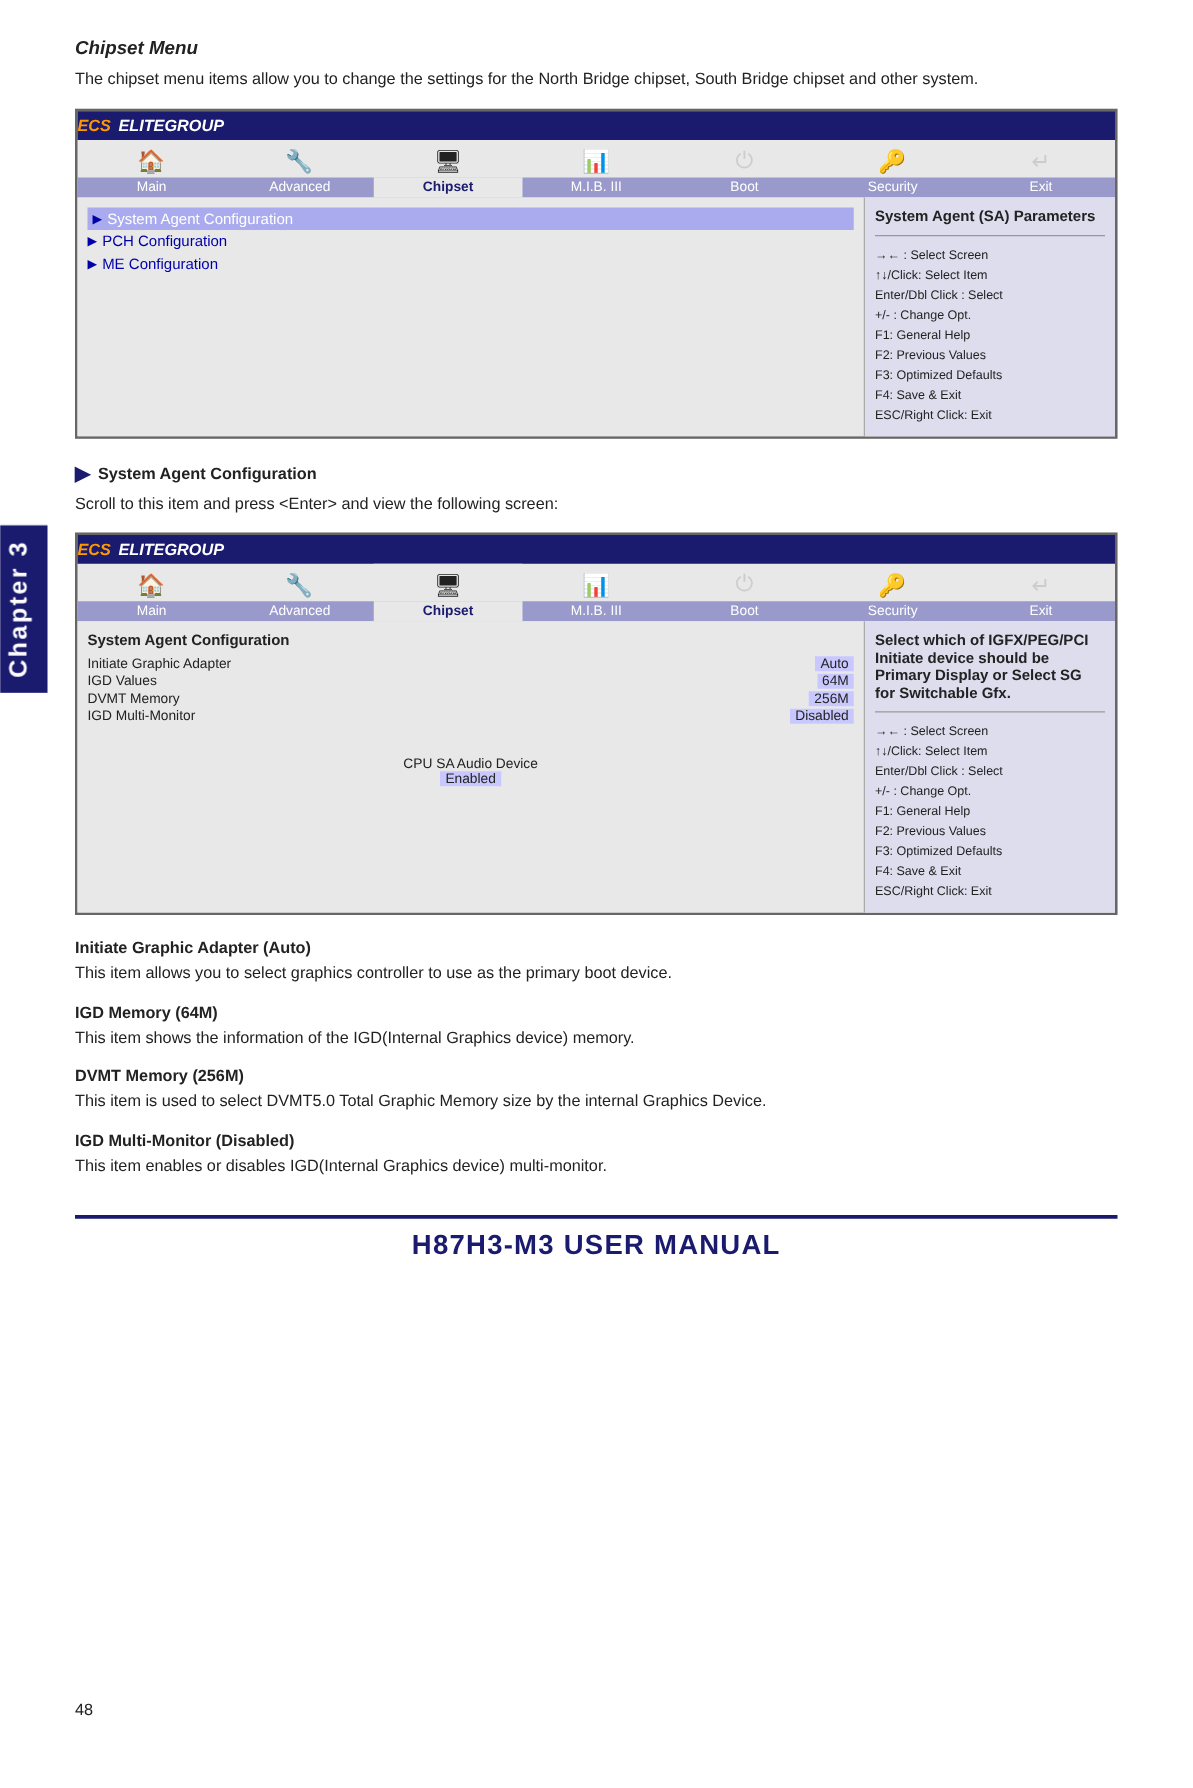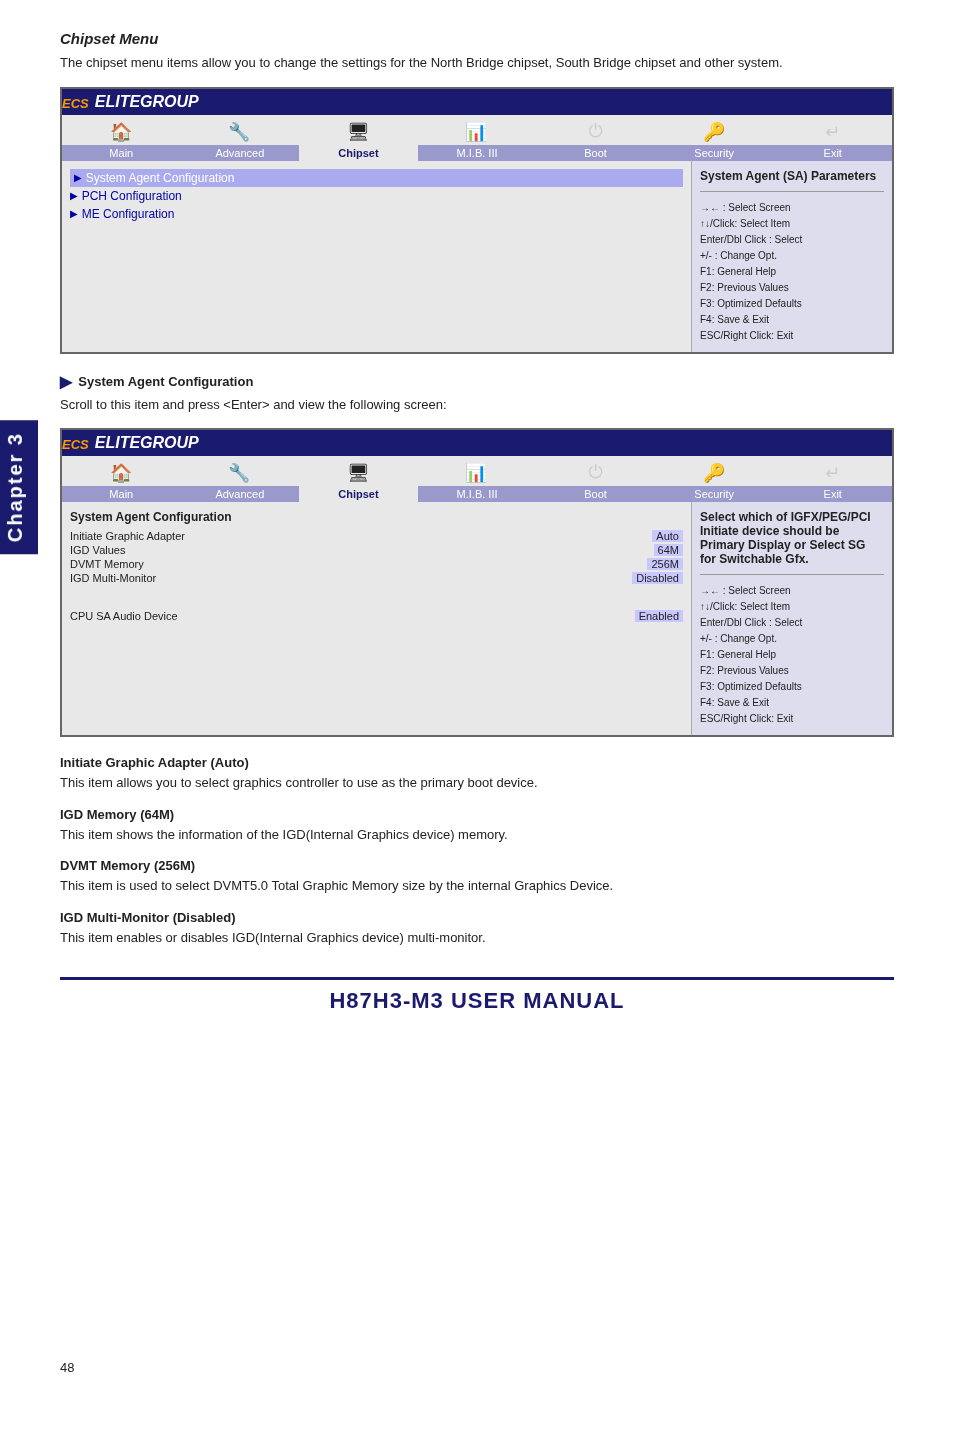--- a/index.html
+++ b/index.html
@@ -53,21 +53,21 @@
     .bios-header {
       background: #1a1a6e;
       color: #fff;
       padding: 4px 0;
       display: flex;
       align-items: flex-end;
       gap: 6px;
     }
     .bios-header .brand-text {
       font-weight: bold;
-      font-size: 16px;
+      font-size: 13px;
       font-style: italic;
       color: #fff;
     }
     .bios-logo {
       font-weight: bold;
       font-size: 13px;
       font-style: italic;
       color: #f90;
     }
 
@@ -338,21 +338,21 @@
         <span class="bios-kv-value">64M</span>
       </div>
       <div class="bios-kv-row">
         <span class="bios-kv-label">DVMT Memory</span>
         <span class="bios-kv-value">256M</span>
       </div>
       <div class="bios-kv-row">
         <span class="bios-kv-label">IGD Multi-Monitor</span>
         <span class="bios-kv-value">Disabled</span>
       </div>
-      <div style="margin-top: 26px;" class="bios-kv-row">
+      <div style="margin-top: 26px; flex-direction: column;" class="bios-kv-row">
         <span class="bios-kv-label">CPU SA Audio Device</span>
         <span class="bios-kv-value">Enabled</span>
       </div>
     </div>
     <div class="bios-right">
       <div class="bios-right-title">Select which of IGFX/PEG/PCI Initiate device should be Primary Display or Select SG for Switchable Gfx.</div>
       <div class="bios-right-divider"></div>
       <div class="bios-right-help">
         <div>→← : Select Screen</div>
         <div>↑↓/Click: Select Item</div>

